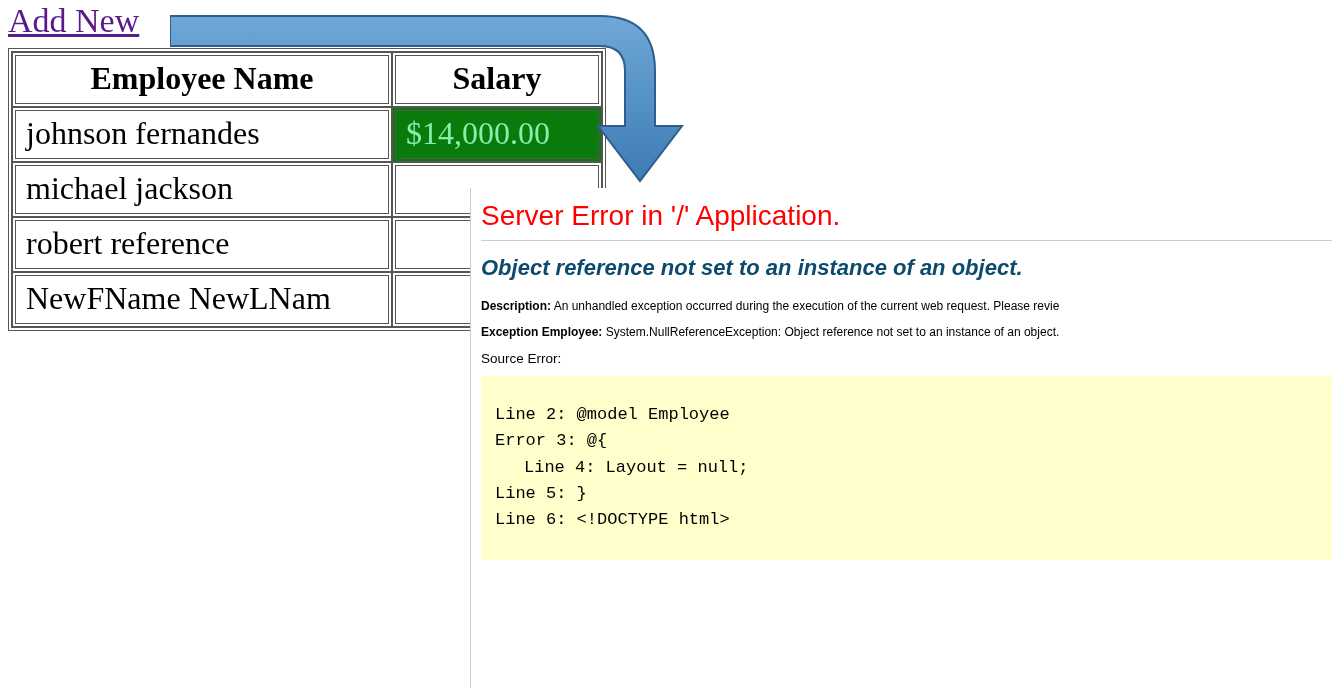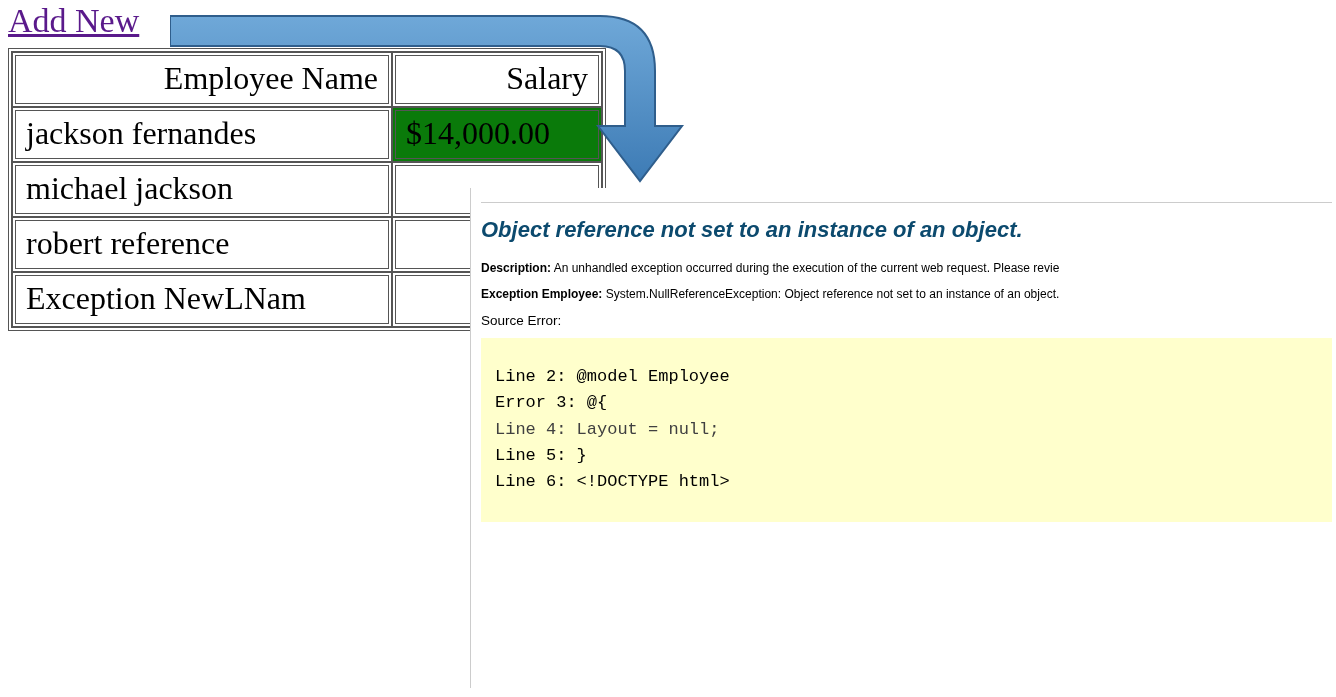--- a/index.html
+++ b/index.html
@@ -31,34 +31,34 @@
       margin-left: 8px;
       margin-top: 4px;
       border: 4px double #555;
     }
     table.emp th, table.emp td {
       border: 4px double #555;
       font-size: 32px;
       padding: 4px 10px 6px 10px;
     }
     table.emp th {
-      font-weight: normal;
-      text-align: right;
+      font-weight: bold;
+      text-align: center;
     }
     table.emp td.name {
       width: 380px;
       text-align: left;
     }
     table.emp td.sal {
       width: 210px;
       text-align: left;
     }
     .sal-hl {
       background: #0a7a0a;
-      color: #000000;
+      color: #86efac;
     }
     
     .arrow {
       position: absolute;
       left: 170px;
       top: 6px;
       width: 520px;
       height: 180px;
       pointer-events: none;
     }
@@ -107,66 +107,67 @@
     }
     .src-box {
       background: #ffffcc;
       padding: 26px 14px 26px 14px;
       font-family: Consolas, "Courier New", monospace;
       font-size: 17px;
       line-height: 1.55;
       color: #000;
       margin-right: -10px;
     }
-    .src-box .red { color: #404040; }
+    .src-box .red { color: #000000; margin-left: 29px; }
   </style>
 </head>
 <body>
 <div class="page-wrap">
 
 
 
   <a class="add-link">Add New</a>
 
   <table class="emp">
     <tbody>
         <tr>
       <th>Employee Name</th>
       <th>Salary</th>
     </tr>
     <tr>
-      <td class="name">jackson fernandes</td>
+      <td class="name">johnson fernandes</td>
       <td class="sal sal-hl">$14,000.00</td>
     </tr>
     <tr>
       <td class="name">michael jackson</td>
       <td class="sal"></td>
     </tr>
     <tr>
       <td class="name">robert reference</td>
       <td class="sal"></td>
     </tr>
     <tr>
-      <td class="name">Exception NewLNam</td>
+      <td class="name">NewFName NewLNam</td>
       <td class="sal"></td>
     </tr>
   </tbody>
     </table>
 
   <svg class="arrow" viewBox="0 0 520 180">
     <defs>
       <linearGradient id="g1" x1="0" y1="0" x2="0" y2="1">
         <stop offset="0%" stop-color="#6fa8d8"></stop>
         <stop offset="100%" stop-color="#3d7bb5"></stop>
       </linearGradient>
     </defs>
     <path d="M 0 10 L 430 10 Q 485 10 485 65 L 485 120 L 512 120 L 470 175 L 428 120 L 455 120 L 455 65 Q 455 40 430 40 L 0 40 Z" fill="url(#g1)" stroke="#2f5e8c" stroke-width="2"></path>
   </svg>
 
   <div class="err-panel">
+    <h1 class="err-title">Server Error in '/' Application.</h1>
     <hr class="err-hr">
     <h2 class="err-sub">Object reference not set to an instance of an object.</h2>
     <p class="err-line">
       <b>Description:</b>
       <span>An unhandled exception occurred during the execution of the current web request. Please revie</span>
     </p>
     <p class="err-line">
       <b>Exception Employee:</b>
       <span>System.NullReferenceException: Object reference not set to an instance of an object.</span>
     </p>

